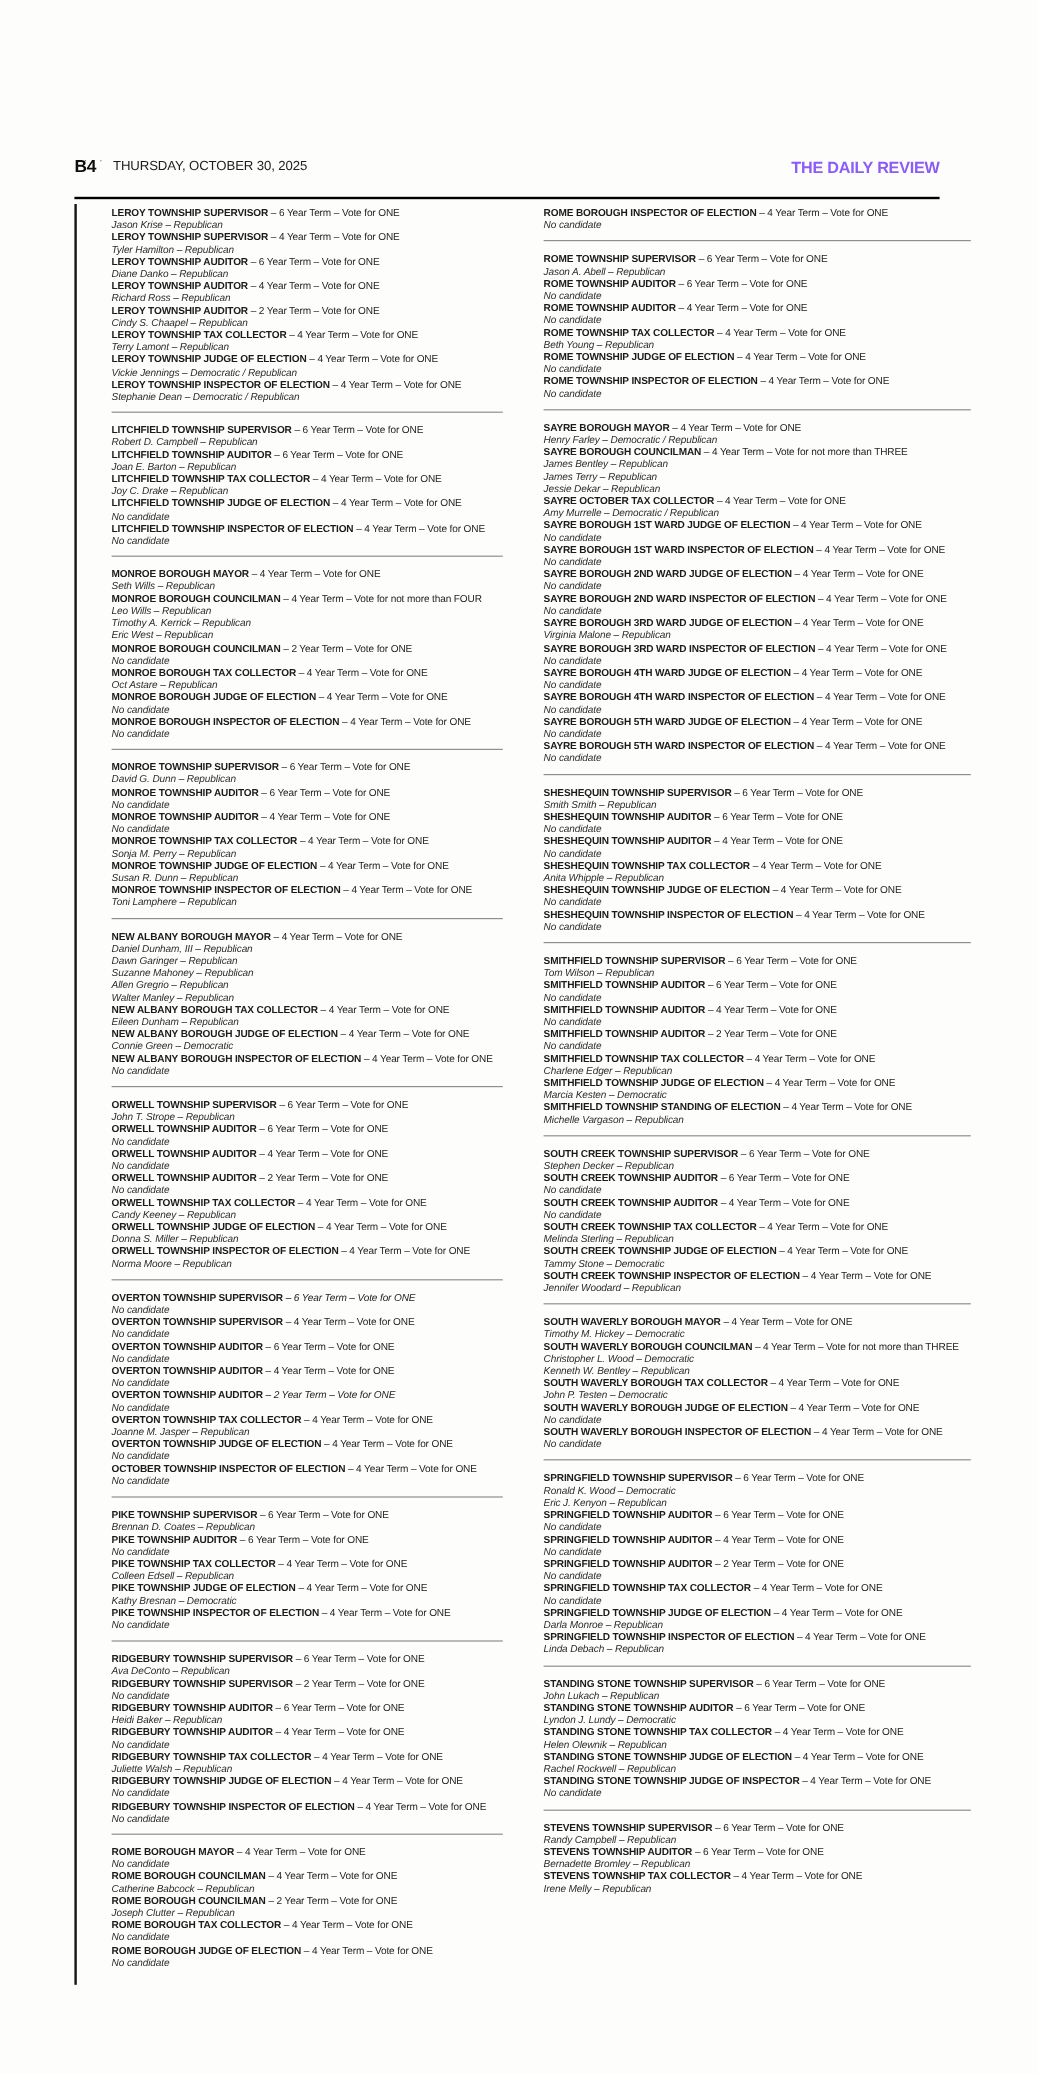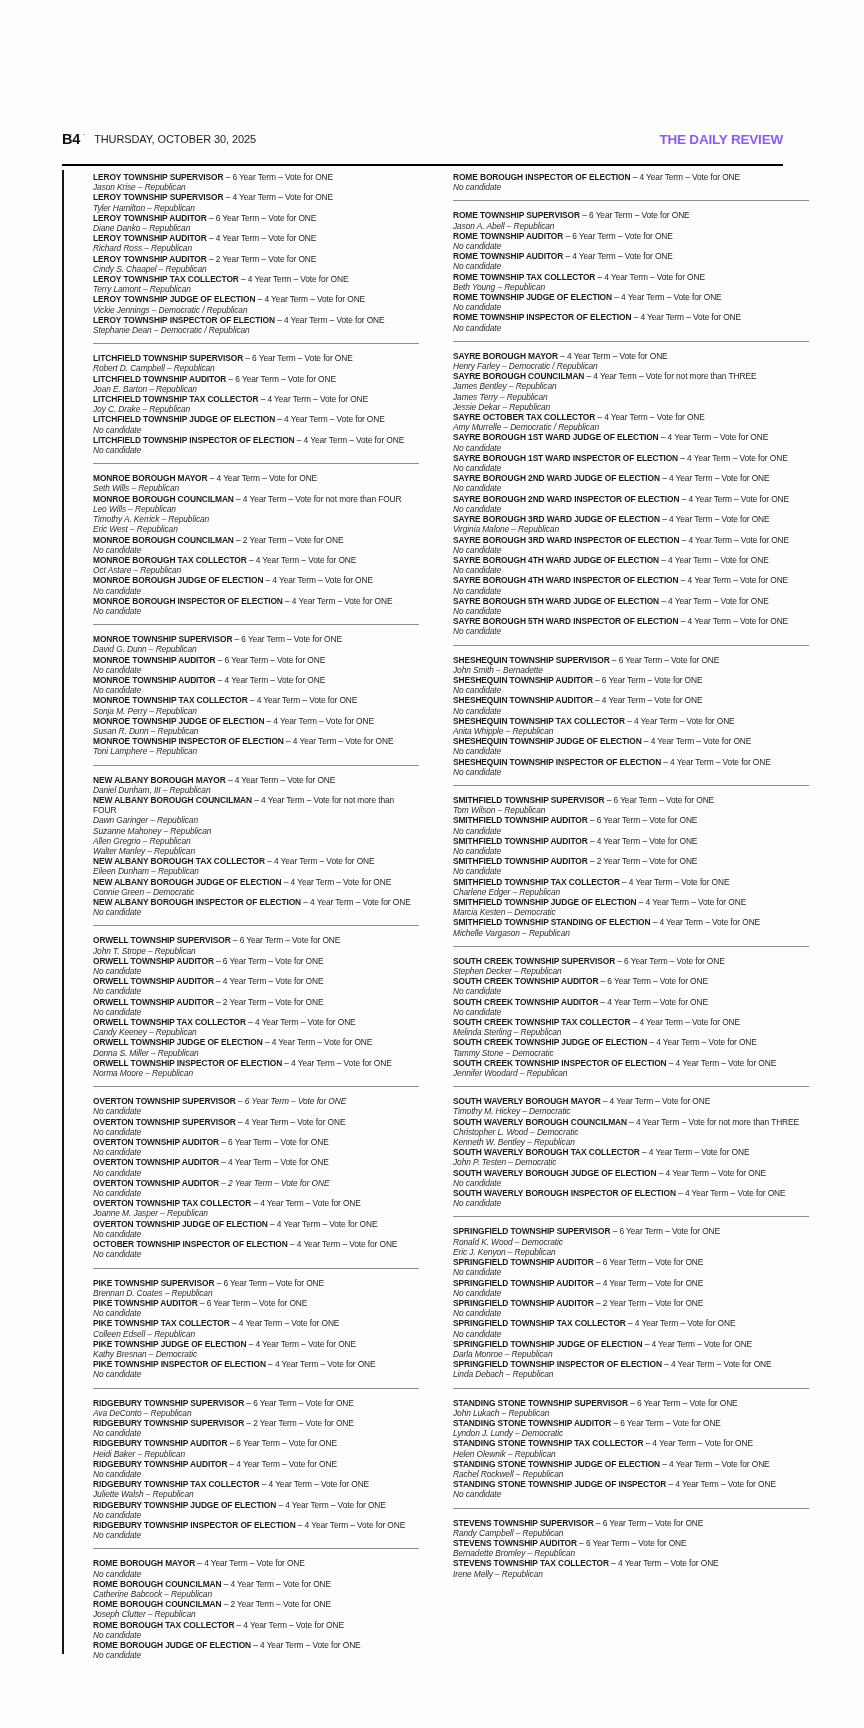--- a/index.html
+++ b/index.html
@@ -117,21 +117,20 @@
       <p class="candidate-line">Sonja M. Perry – Republican</p>
       <p class="office-line"><b>MONROE TOWNSHIP JUDGE OF ELECTION</b><span class="office-term"> – 4 Year Term – Vote for ONE</span></p>
       <p class="candidate-line">Susan R. Dunn – Republican</p>
       <p class="office-line"><b>MONROE TOWNSHIP INSPECTOR OF ELECTION</b><span class="office-term"> – 4 Year Term – Vote for ONE</span></p>
       <p class="candidate-line">Toni Lamphere – Republican</p>
     </section>
     <div class="sep"></div>
     <section>
       <p class="office-line"><b>NEW ALBANY BOROUGH MAYOR</b><span class="office-term"> – 4 Year Term – Vote for ONE</span></p>
       <p class="candidate-line">Daniel Dunham, III – Republican</p>
-      <p class="office-line"><b>NEW ALBANY BOROUGH COUNCILMAN</b><span class="office-term"> – 4 Year Term – Vote for not more than FOUR</span></p>
       <p class="candidate-line">Dawn Garinger – Republican</p>
       <p class="candidate-line">Suzanne Mahoney – Republican</p>
       <p class="candidate-line">Allen Gregrio – Republican</p>
       <p class="candidate-line">Walter Manley – Republican</p>
       <p class="office-line"><b>NEW ALBANY BOROUGH TAX COLLECTOR</b><span class="office-term"> – 4 Year Term – Vote for ONE</span></p>
       <p class="candidate-line">Eileen Dunham – Republican</p>
       <p class="office-line"><b>NEW ALBANY BOROUGH JUDGE OF ELECTION</b><span class="office-term"> – 4 Year Term – Vote for ONE</span></p>
       <p class="candidate-line">Connie Green – Democratic</p>
       <p class="office-line"><b>NEW ALBANY BOROUGH INSPECTOR OF ELECTION</b><span class="office-term"> – 4 Year Term – Vote for ONE</span></p>
       <p class="candidate-line">No candidate</p>
@@ -263,21 +262,21 @@
       <p class="office-line"><b>SAYRE BOROUGH 4TH WARD INSPECTOR OF ELECTION</b><span class="office-term"> – 4 Year Term – Vote for ONE</span></p>
       <p class="candidate-line">No candidate</p>
       <p class="office-line"><b>SAYRE BOROUGH 5TH WARD JUDGE OF ELECTION</b><span class="office-term"> – 4 Year Term – Vote for ONE</span></p>
       <p class="candidate-line">No candidate</p>
       <p class="office-line"><b>SAYRE BOROUGH 5TH WARD INSPECTOR OF ELECTION</b><span class="office-term"> – 4 Year Term – Vote for ONE</span></p>
       <p class="candidate-line">No candidate</p>
     </section>
     <div class="sep"></div>
     <section>
       <p class="office-line"><b>SHESHEQUIN TOWNSHIP SUPERVISOR</b><span class="office-term"> – 6 Year Term – Vote for ONE</span></p>
-      <p class="candidate-line">John Smith – Bernadette</p>
+      <p class="candidate-line">Smith Smith – Republican</p>
       <p class="office-line"><b>SHESHEQUIN TOWNSHIP AUDITOR</b><span class="office-term"> – 6 Year Term – Vote for ONE</span></p>
       <p class="candidate-line">No candidate</p>
       <p class="office-line"><b>SHESHEQUIN TOWNSHIP AUDITOR</b><span class="office-term"> – 4 Year Term – Vote for ONE</span></p>
       <p class="candidate-line">No candidate</p>
       <p class="office-line"><b>SHESHEQUIN TOWNSHIP TAX COLLECTOR</b><span class="office-term"> – 4 Year Term – Vote for ONE</span></p>
       <p class="candidate-line">Anita Whipple – Republican</p>
       <p class="office-line"><b>SHESHEQUIN TOWNSHIP JUDGE OF ELECTION</b><span class="office-term"> – 4 Year Term – Vote for ONE</span></p>
       <p class="candidate-line">No candidate</p>
       <p class="office-line"><b>SHESHEQUIN TOWNSHIP INSPECTOR OF ELECTION</b><span class="office-term"> – 4 Year Term – Vote for ONE</span></p>
       <p class="candidate-line">No candidate</p>

